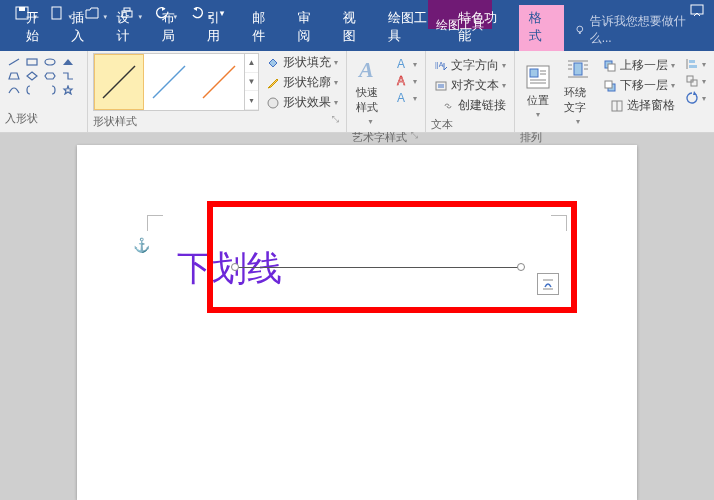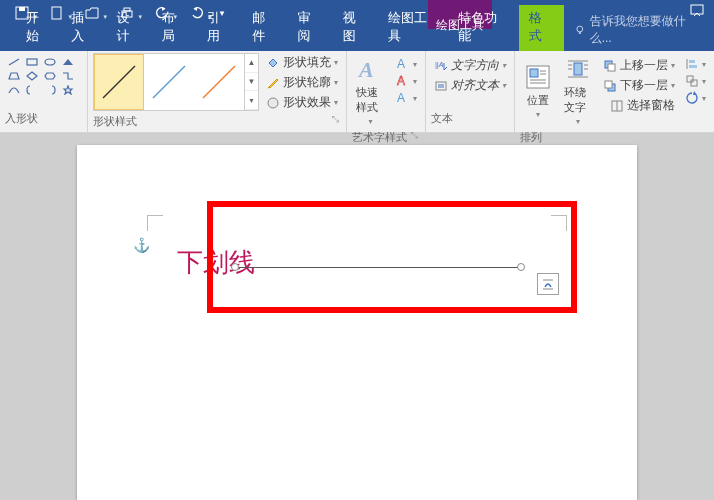--- a/index.html
+++ b/index.html
@@ -9,21 +9,21 @@
 .title-bar .qat { display: flex; gap: 0; align-items: center; }
 .title-bar .qat-btn { width: 35px; height: 20px; display: flex; align-items: center; justify-content: center; cursor: pointer; position: relative; }
 .title-bar .qat-btn .dd { position:absolute; right:2px; top:10px; font-size:7px; opacity:0.8;}
 .title-bar .title-center { flex:1; text-align:center; font-size:12px; display:flex; justify-content:center; align-items:center; gap:8px; }
 .title-bar .tool-tab { background:#701a75; padding: 16px 8px; height:25px; line-height:25px; font-size:12px; color:#fff; }
 .title-bar .win-controls { display:flex; gap:10px; margin-right:6px; }
 .title-bar .win-controls span { cursor:pointer; font-size:12px; }
 
 .tabs { background:#2b579a; height:26px; display:flex; align-items:flex-end; color:#fff; padding-left:16px; }
 .tabs .tab { padding: 4px 10px 6px; font-size:13px; cursor:pointer; }
-.tabs .tab.active { background: #84cc16; color: #2b579a; }
+.tabs .tab.active { background: #f9a8d4; color: #2b579a; }
 .tabs .tell-me { padding:4px 10px; color:#c5d0e6; font-size:12px; display:flex; align-items:center; gap:4px;}
 .tabs .tell-me .bulb { width:12px;height:12px; }
 
 .ribbon { background:#f1f1f1; height:82px; border-bottom:1px solid #d4d4d4; display:flex; }
 .ribbon-group { border-right:1px solid #d4d4d4; display:flex; flex-direction:column; padding:2px 5px 0; position:relative; }
 .ribbon-group .label { text-align:left; font-size:11px; color:#666; padding:2px 0 6px; }
 .ribbon-group .label .launcher { float:right; font-size:9px; color:#888; cursor:pointer; margin-right:2px; }
 .ribbon-group .body { flex:1; display:flex; gap:4px; }
 
 .shapes-gallery { width:80px; display:flex; flex-wrap:wrap; gap:1px; align-content:flex-start; padding-top:2px; }
@@ -48,21 +48,21 @@
 .big-btn .dd { font-size:8px; color:#888; }
 
 .doc-area { background:#cfcfcf; height:calc(500px - 25px - 26px - 82px); display:flex; justify-content:center; padding-top:12px; }
 .page { background:#fff; width:560px; height:355px; box-shadow:0 1px 3px rgba(0,0,0,0.3); position:relative; }
 .corner { position:absolute; width:16px; height:16px; border:1px solid #bbb; }
 .corner.tl { top:70px; left:70px; border-right:none; border-bottom:none; }
 .corner.tr { top:70px; right:70px; border-left:none; border-bottom:none; }
 
 .anchor { position:absolute; left:56px; top:92px; color:#4472c4; font-size:14px; }
 
-.text-content { position:absolute; left:100px; top:100px; font-size:26px; color:#be185d; font-family: "SimSun", serif; }
+.text-content { position:absolute; left:100px; top:100px; font-size:35px; color:#6d28d9; font-family: "SimSun", serif; }
 
 .line-shape { position:absolute; left:158px; top:122px; width:286px; }
 .line-shape .line { border-top:1.2px solid #555; width:100%; }
 .line-shape .handle { position:absolute; width:8px; height:8px; border:1px solid #888; background:#fff; border-radius:50%; top:-4px; }
 .line-shape .handle.l { left:-4px; }
 .line-shape .handle.r { right:-4px; }
 
 .layout-btn { position:absolute; right:78px; top:128px; width:22px; height:22px; border:1px solid #a0a0a0; background:#fff; display:flex; align-items:center; justify-content:center; cursor:pointer; }
 .layout-btn svg { width:14px; height:14px; }
 
@@ -311,41 +311,49 @@
             </span>
             <span class="dd">▾</span>
           </div>
       </div>
     </div>
     <div class="label"><span>艺术字样式</span><span class="launcher">⤡</span></div>
   </div>
 
   <div class="ribbon-group">
     <div class="body">
-      <div class="btn-stack" style="padding-top:3px;font-style:italic;">
+      <div class="btn-stack" style="padding-top:3px;">
         <div class="row">
             <span class="ico">
               <svg width="14" height="14" viewBox="0 0 14 14">
                 <text x="1" y="8" font-size="7" fill="#4472c4">||A</text>
                 <path d="M10 4 L10 11 L13 8" stroke="#4472c4" fill="none"></path>
               </svg>
             </span>
             <span>文字方向</span>
             <span class="dd">▾</span>
           </div>
         <div class="row">
             <span class="ico">
               <svg width="14" height="14" viewBox="0 0 14 14">
                 <rect x="2" y="3" width="10" height="8" fill="none" stroke="#888"></rect>
                 <line x1="4" y1="6" x2="10" y2="6" stroke="#4472c4"></line>
                 <line x1="4" y1="8" x2="10" y2="8" stroke="#4472c4"></line>
               </svg>
             </span>
             <span>对齐文本</span>
             <span class="dd">▾</span>
+          </div>
+        <div class="row">
+            <span class="ico">
+              <svg width="14" height="14" viewBox="0 0 14 14">
+                <path d="M4 7 A2 2 0 0 1 8 7 M6 7 A2 2 0 0 0 10 7" stroke="#888" fill="none"></path>
+              </svg>
+            </span>
+            <span>创建链接</span>
           </div>
       </div>
     </div>
     <div class="label"><span>文本</span></div>
   </div>
 
   <div class="ribbon-group" style="flex:1; border-right:none;">
     <div class="body">
       <div class="big-btn">
         <div class="ico"><svg width="28" height="28" viewBox="0 0 28 28">

